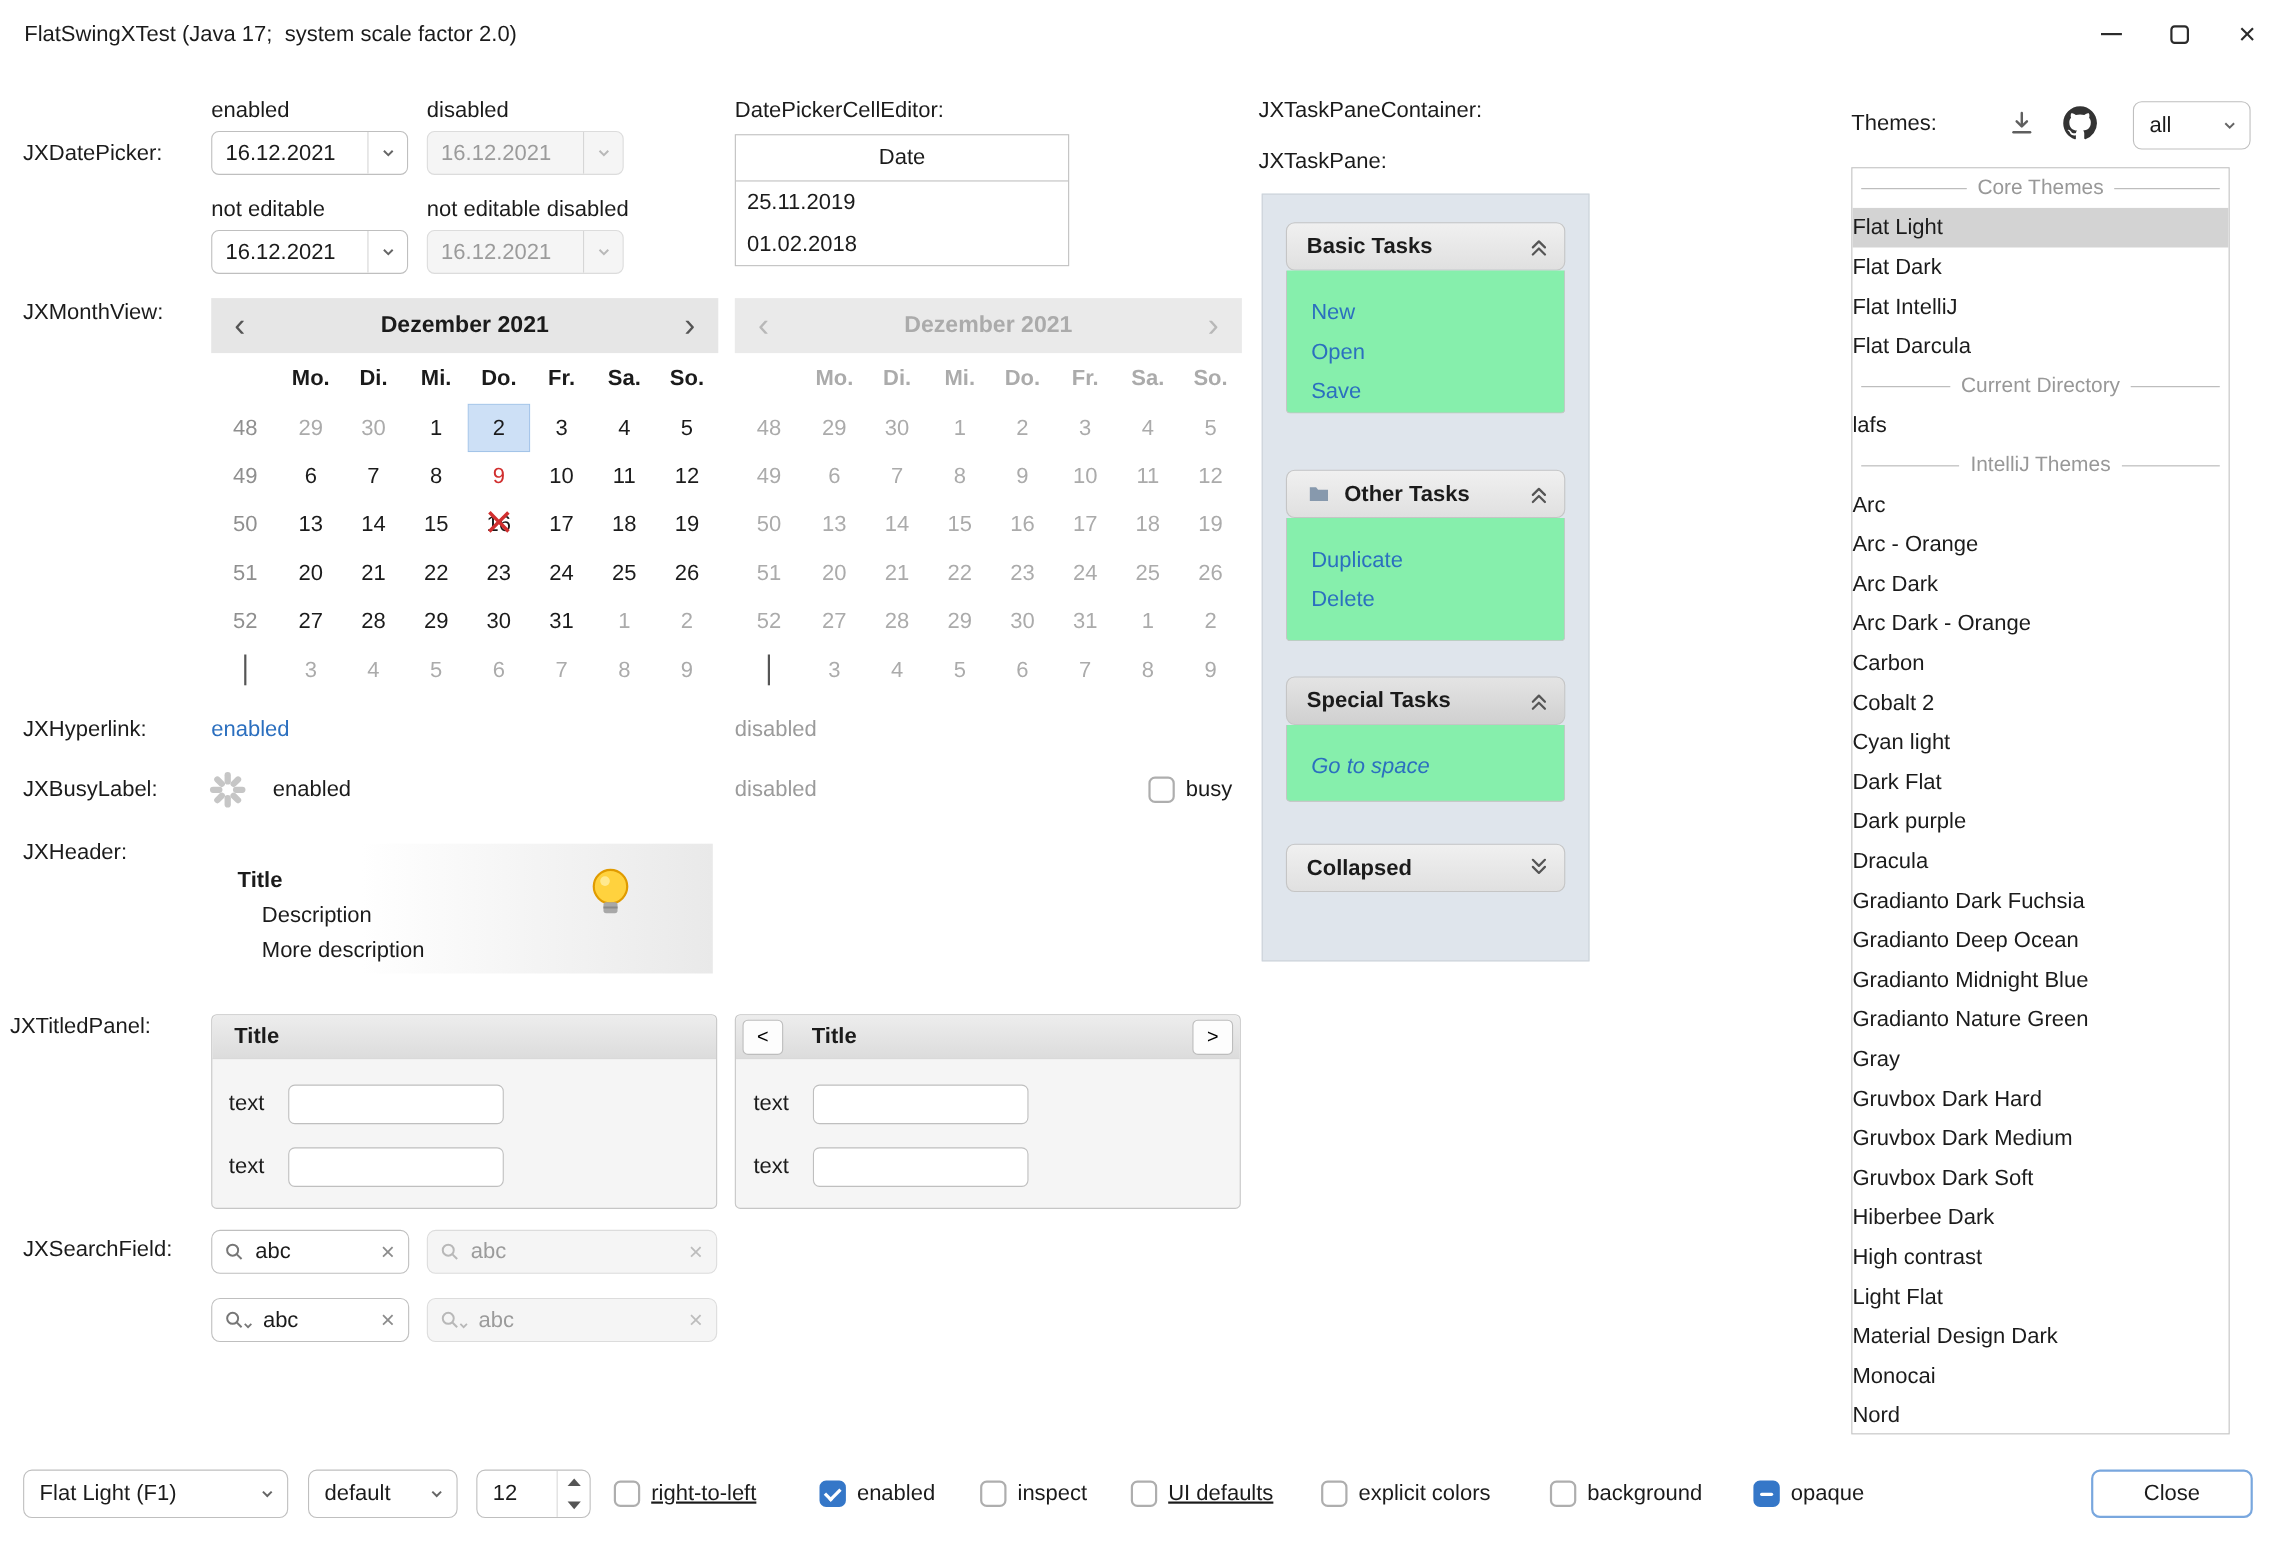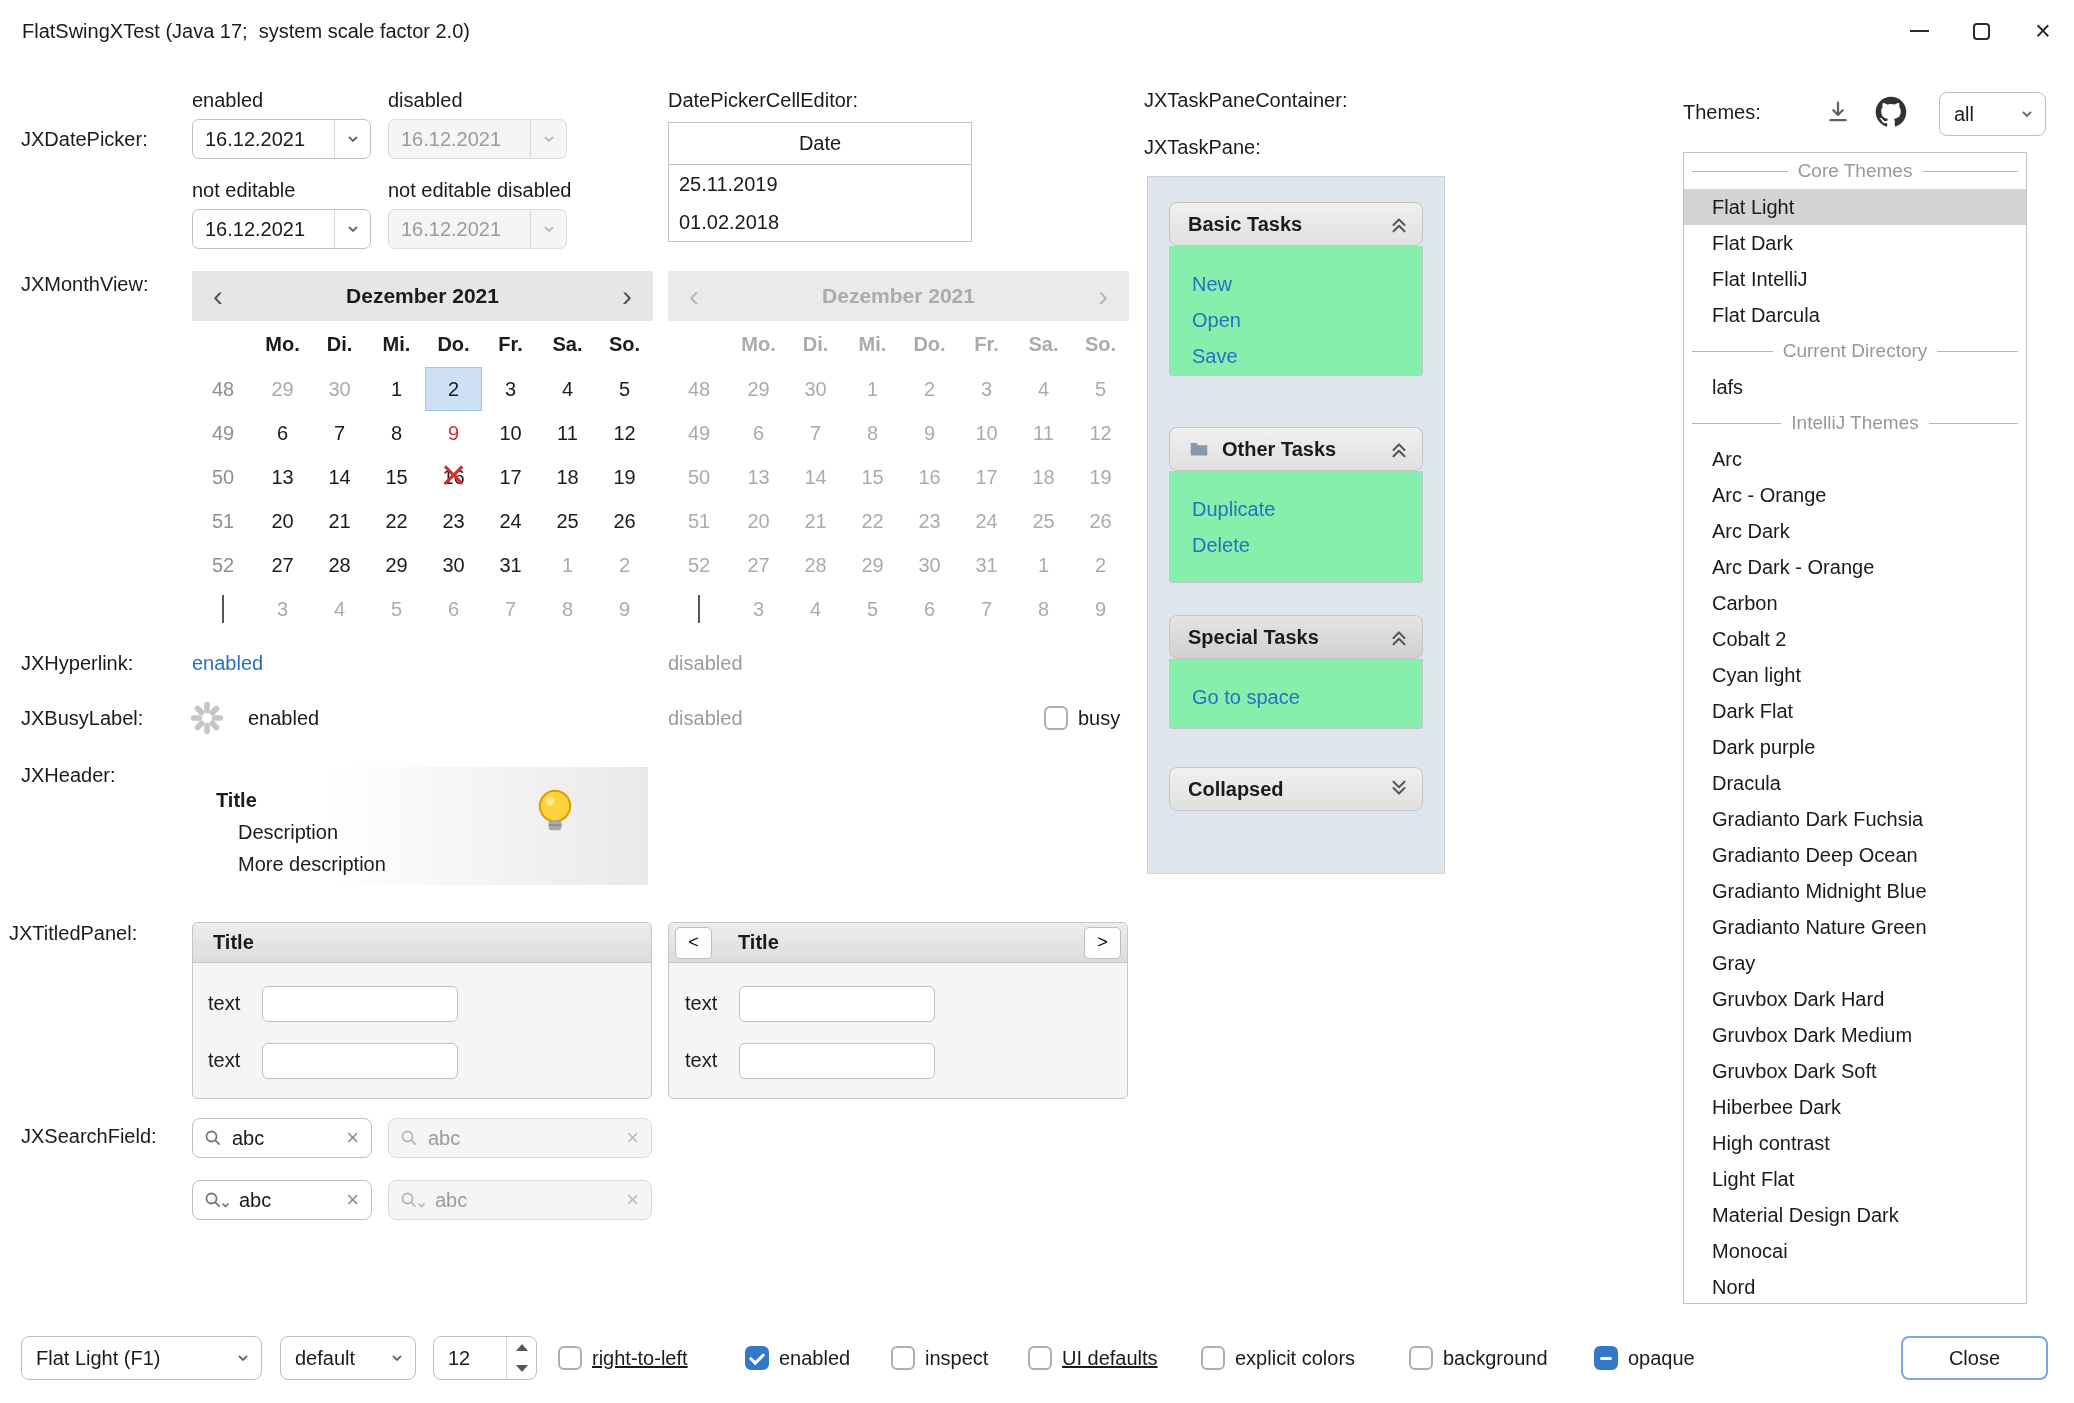--- a/index.html
+++ b/index.html
@@ -88,21 +88,21 @@
   .tkp-ficon{display:flex;margin-right:12px}
   .tkp-chevron{margin-left:auto;display:flex}
   .tkp-content{background:#86efac;border:1px solid #c5c5c5;border-top:none;border-radius:0 0 4px 4px;padding-top:20px}
   .tkp-link{display:block;color:var(--link,#2b6fbf);text-decoration:none;line-height:36px;padding-left:22px;cursor:pointer}
 
   
   .hicon{position:absolute;display:flex;align-items:center;justify-content:center}
   .combo{position:absolute;height:44px;border:1px solid #bfbfbf;border-radius:8px;background:#fff;display:flex;align-items:center;padding:0 10px 0 14px}
   .combo-chev{margin-left:auto;display:flex}
   .theme-list{position:absolute;left:1683px;top:152px;width:344px;height:1152px;border:1px solid #c2c2c2;background:#fff;overflow:hidden}
-  .tl-item{height:36px;display:flex;align-items:center;padding-left:28px}
+  .tl-item{height:36px;display:flex;align-items:center;padding-left:0}
   .tl-item.selected{background:var(--selection-inactive,#d3d3d3)}
   .tl-sep{height:36px;display:flex;align-items:center;gap:10px;padding:0 8px;color:#989898;font-size:19px}
   .tl-line{flex:1;height:1px;background:#b6b6b6}
   .tl-sep-text{white-space:nowrap}
 
   
   .spinner{position:absolute;height:44px;border:1px solid #bfbfbf;border-radius:8px;background:#fff;display:flex;align-items:stretch;overflow:hidden}
   .spin-val{flex:1;display:flex;align-items:center;padding-left:14px}
   .spin-btns{width:30px;border-left:1px solid #d9d9d9;display:flex;flex-direction:column}
   .spin-btn{flex:1;display:flex;align-items:center;justify-content:center}
@@ -470,21 +470,21 @@
       <div class="taskpane" style="top: 438px;">
         <div class="tkp-header special">
           <span class="tkp-title">Special Tasks</span>
           <span class="tkp-chevron">
             <svg width="22" height="22" viewBox="0 0 24 24" fill="none" stroke="#555" stroke-width="2.2" stroke-linecap="round" stroke-linejoin="round">
               <polyline points="6,13 12,7 18,13"></polyline>
               <polyline points="6,20 12,14 18,20"></polyline>
             </svg>
           </span>
         </div>
-        <div class="tkp-content" style="height: 70px;">
+        <div class="tkp-content" style="height: 70px; font-style: italic;">
           <a class="tkp-link">Go to space</a>
         </div>
       </div>
       <div class="taskpane" style="top: 590px;">
         <div class="tkp-header">
           <span class="tkp-title">Collapsed</span>
           <span class="tkp-chevron">
             <svg width="22" height="22" viewBox="0 0 24 24" fill="none" stroke="#555" stroke-width="2.2" stroke-linecap="round" stroke-linejoin="round">
               <polyline points="6,4 12,10 18,4"></polyline>
               <polyline points="6,11 12,17 18,11"></polyline>

